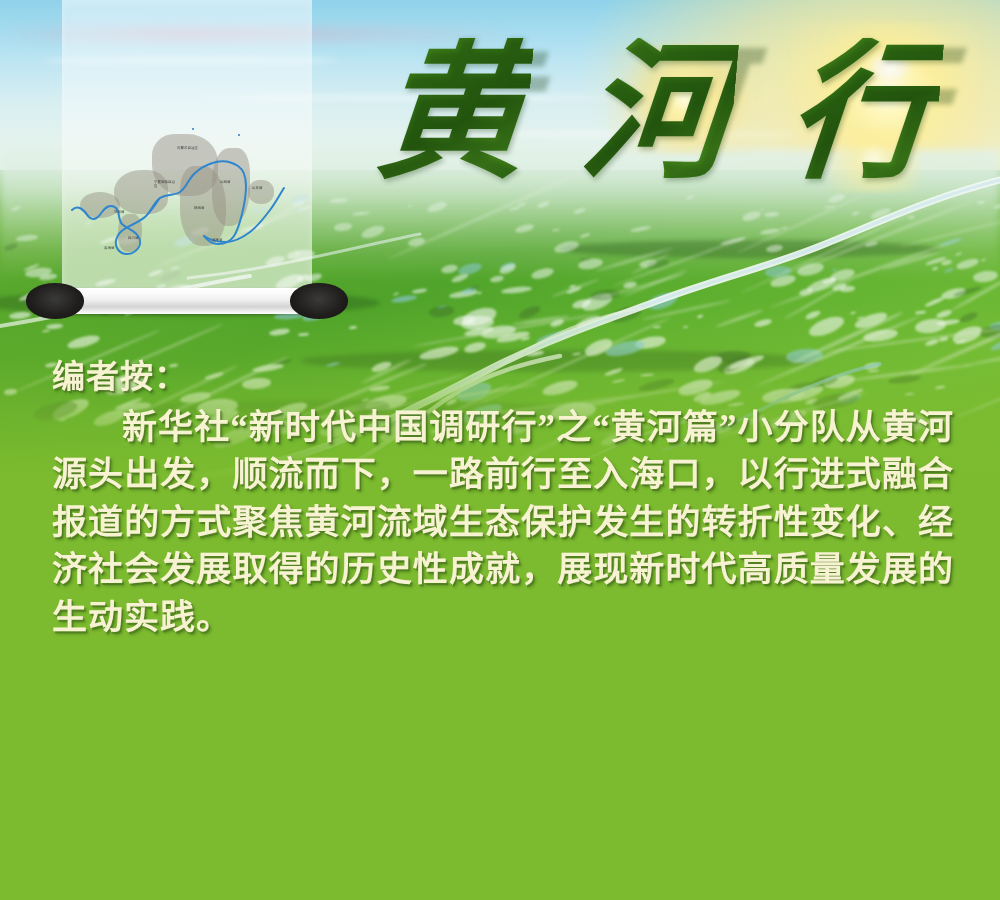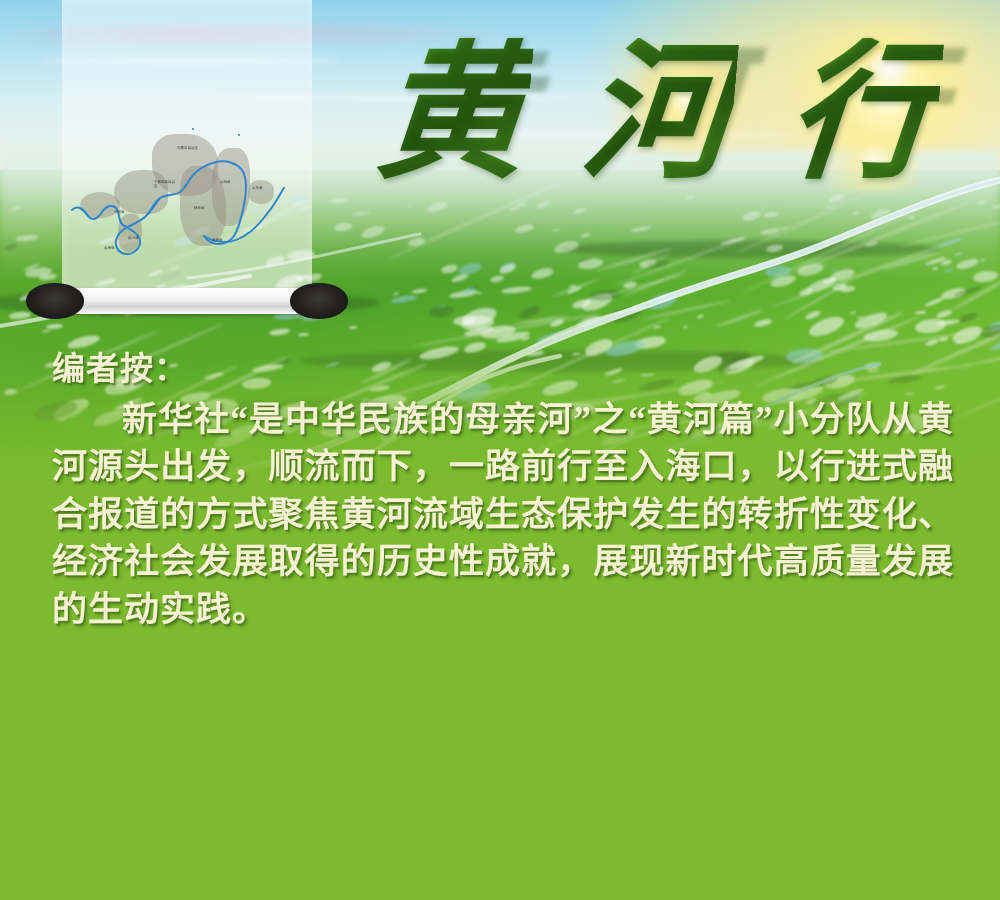--- a/index.html
+++ b/index.html
@@ -175,21 +175,21 @@
   .kicker, .para{
     font-family:"Liberation Serif","DejaVu Serif",serif;
     color:#f7f2d2;
     font-weight:700;
     text-shadow:
       1.5px 1.5px 0 rgba(70,110,30,.55),
       2.5px 2.5px 3px rgba(50,90,20,.45);
     letter-spacing:1px;
   }
   .kicker{
-    font-size:33px;line-height:1.08;margin:0 0 8px 0;
+    font-size:33px;line-height:1.08;margin:8px 0 8px 0;
   }
   .para{
     font-size:35px;line-height:1.36;margin:0 0 4px 0;
     text-align:justify;text-align-last:left;
     text-indent:2em;
   }
   .para + .para{margin-top:10px;}
 </style>
 </head>
 <body>
@@ -593,16 +593,16 @@
       <div class="knob-stem left"></div>
       <div class="knob-stem right"></div>
       <div class="roller-bar"></div>
       <div class="knob left"></div>
       <div class="knob right"></div>
     </div>
   </div>
 
   <div class="article">
     <div class="kicker">编者按：</div>
-    <p class="para">新华社“是中华民族的母亲河”之“黄河篇”小分队从黄河源头出发，顺流而下，一路前行至入海口，以行进式融合报道的方式聚焦黄河流域生态保护发生的转折性变化、经济社会发展取得的历史性成就，展现新时代高质量发展的生动实践。</p>
+    <p class="para">新华社“新时代中国调研行”之“黄河篇”小分队从黄河源头出发，顺流而下，一路前行至入海口，以行进式融合报道的方式聚焦黄河流域生态保护发生的转折性变化、经济社会发展取得的历史性成就，展现新时代高质量发展的生动实践。</p>
   </div>
 
 </div>
 
 </body></html>

